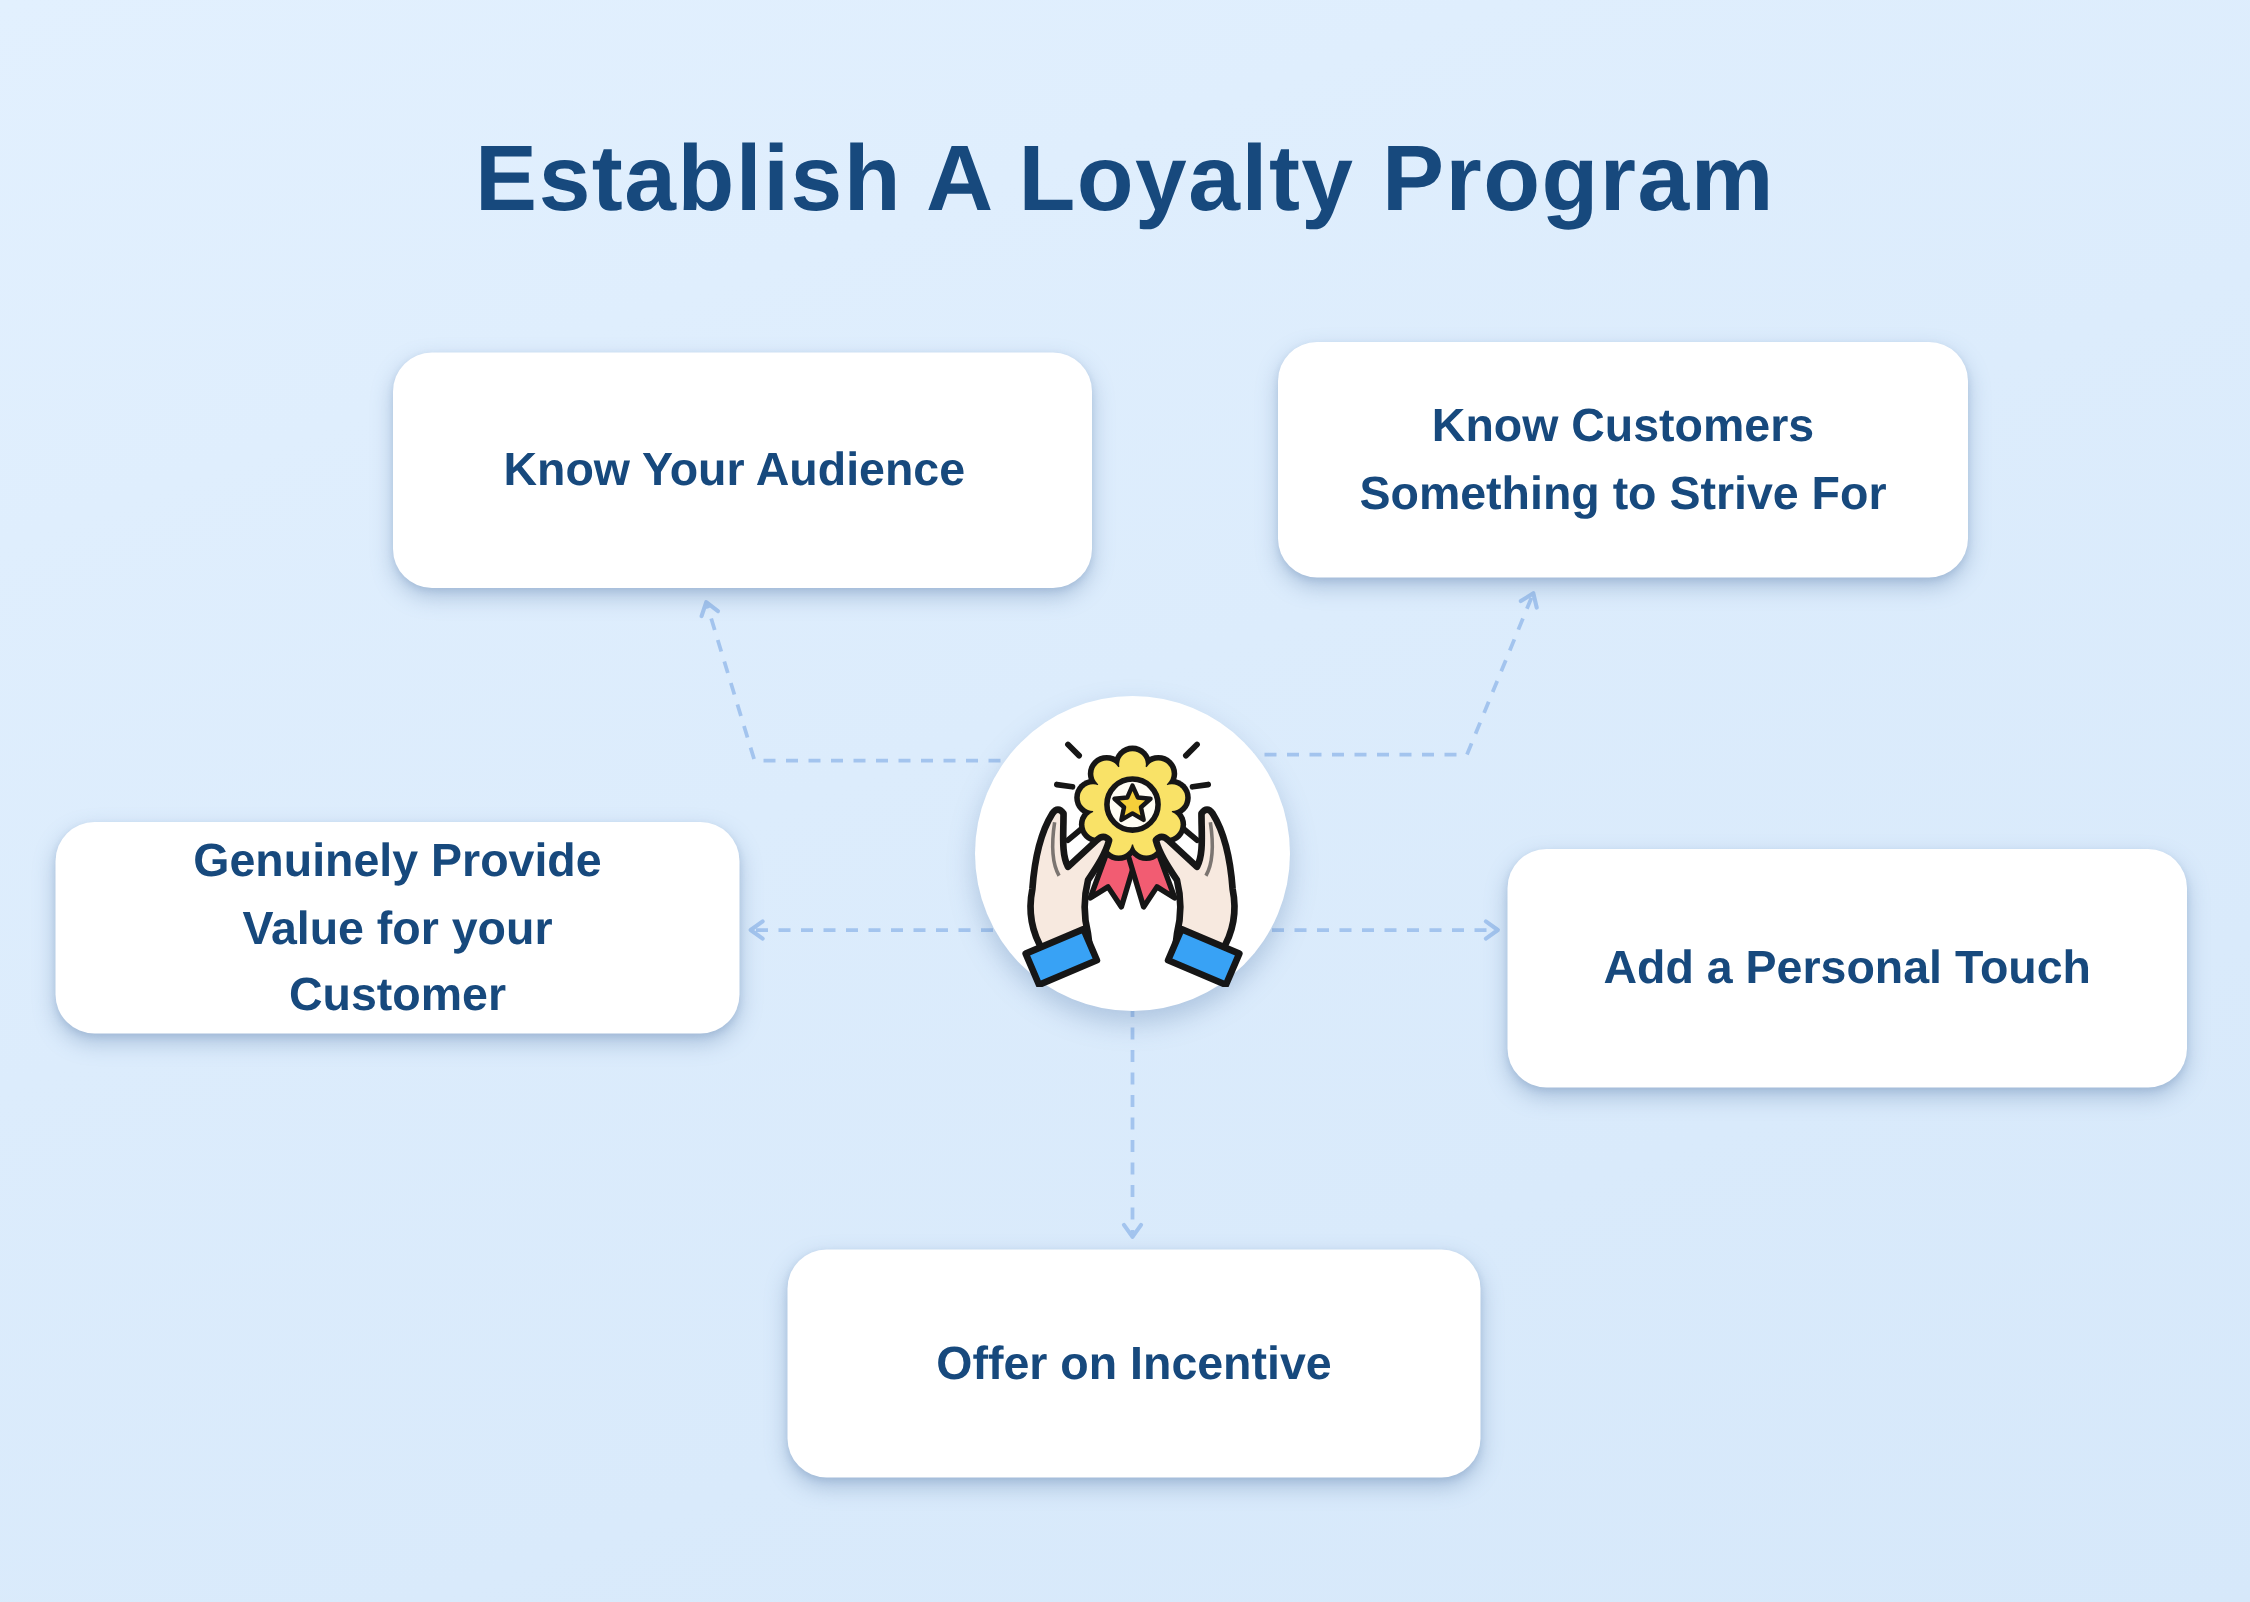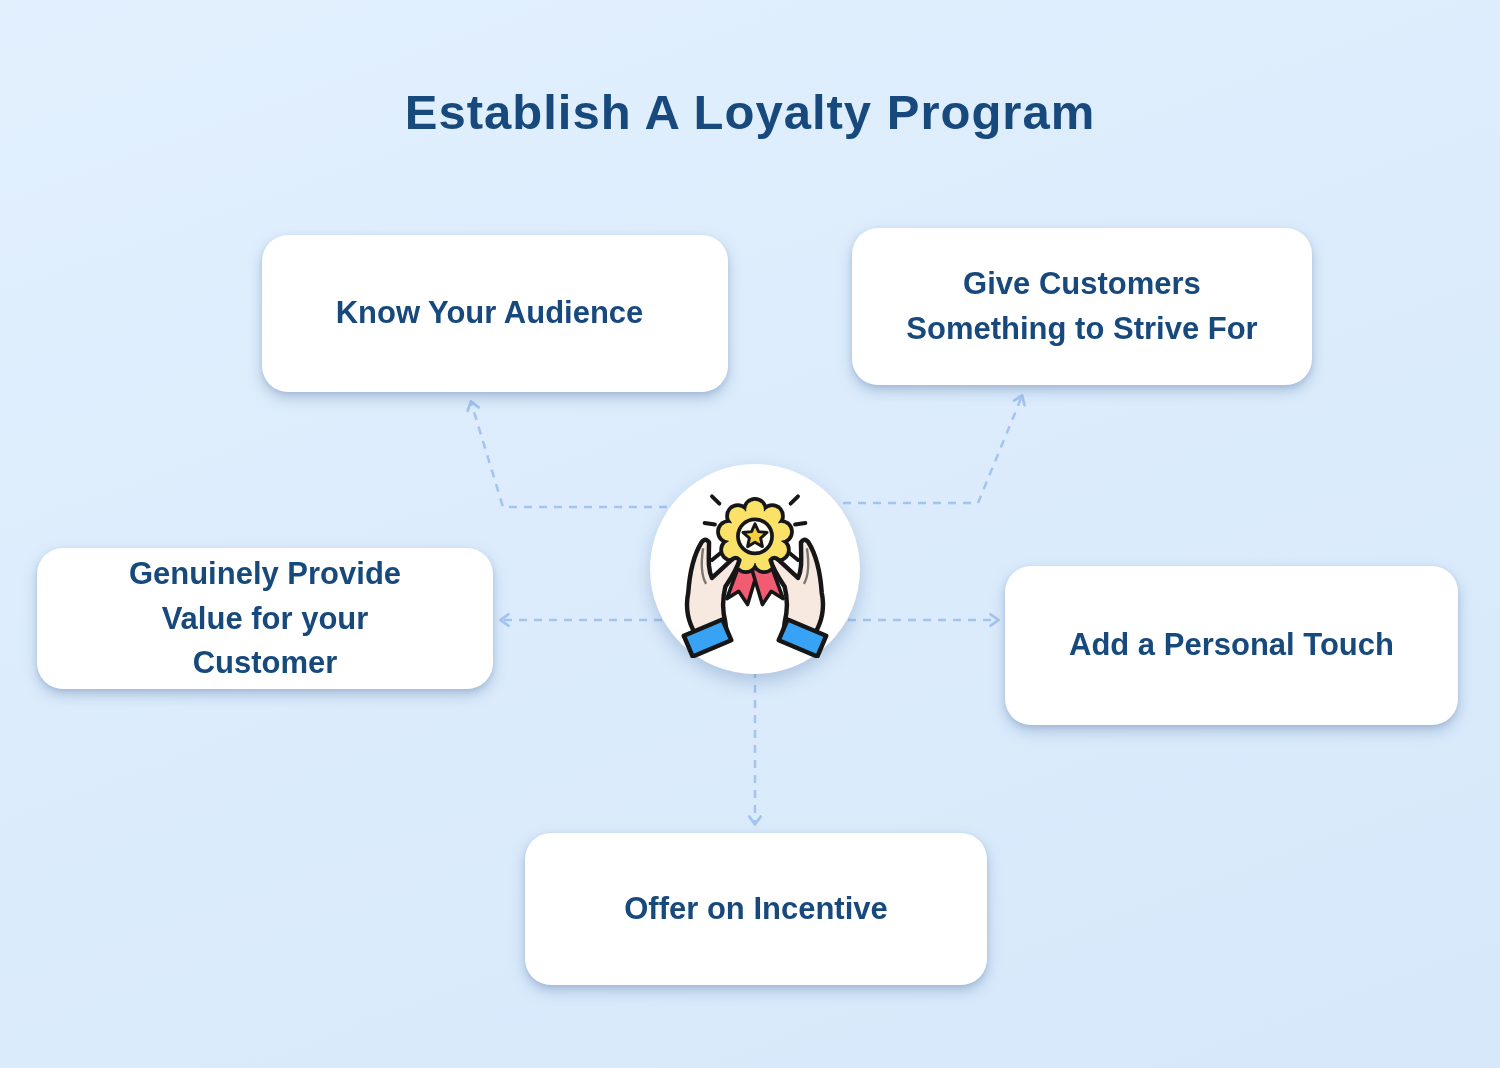--- a/index.html
+++ b/index.html
@@ -3,21 +3,21 @@
 <meta charset="utf-8">
 <style>
   html,body{margin:0;padding:0;}
   body{
     width:1500px;height:1068px;position:relative;overflow:hidden;
     background:linear-gradient(160deg,#e2f0fe 0%,#dcecfc 45%,#d6e8fa 100%);
     font-family:"Liberation Sans","DejaVu Sans",sans-serif;
   }
   .title{
     position:absolute;left:0;top:84px;width:1500px;text-align:center;
-    font-size:49px;font-weight:800;color:#17497d;letter-spacing:1px;
+    font-size:62px;font-weight:800;color:#17497d;letter-spacing:1px;
   }
   .card{
     position:absolute;background:#ffffff;border-radius:26px;
     box-shadow:0 6px 14px rgba(93,127,171,.38),0 2px 4px rgba(93,127,171,.18);
     display:flex;align-items:center;justify-content:center;text-align:center;
     color:#17497d;font-size:31px;font-weight:600;line-height:1.42;
     box-sizing:border-box;padding:10px 36px;
   }
   .card-kya{left:262px;top:235px;width:466px;height:157px;padding-left:25px;}
   .card-gcs{left:852px;top:228px;width:460px;height:157px;}
@@ -50,21 +50,21 @@
     <path d="M 755 655 L 755 824" marker-end="url(#arrow)"></path>
   </g>
 </svg>
 
 <div class="title">Establish A Loyalty Program</div>
 
 <div class="card card-kya">
   <span>Know Your Audience</span>
 </div>
 <div class="card card-gcs">
-  <span>Give Customers Something to Strive For</span>
+  <span>Know Customers Something to Strive For</span>
 </div>
 <div class="card card-gpv">
   <span>Genuinely Provide Value for your Customer</span>
 </div>
 <div class="card card-apt">
   <span>Add a Personal Touch</span>
 </div>
 <div class="card card-ooi">
   <span>Offer on Incentive</span>
 </div>

